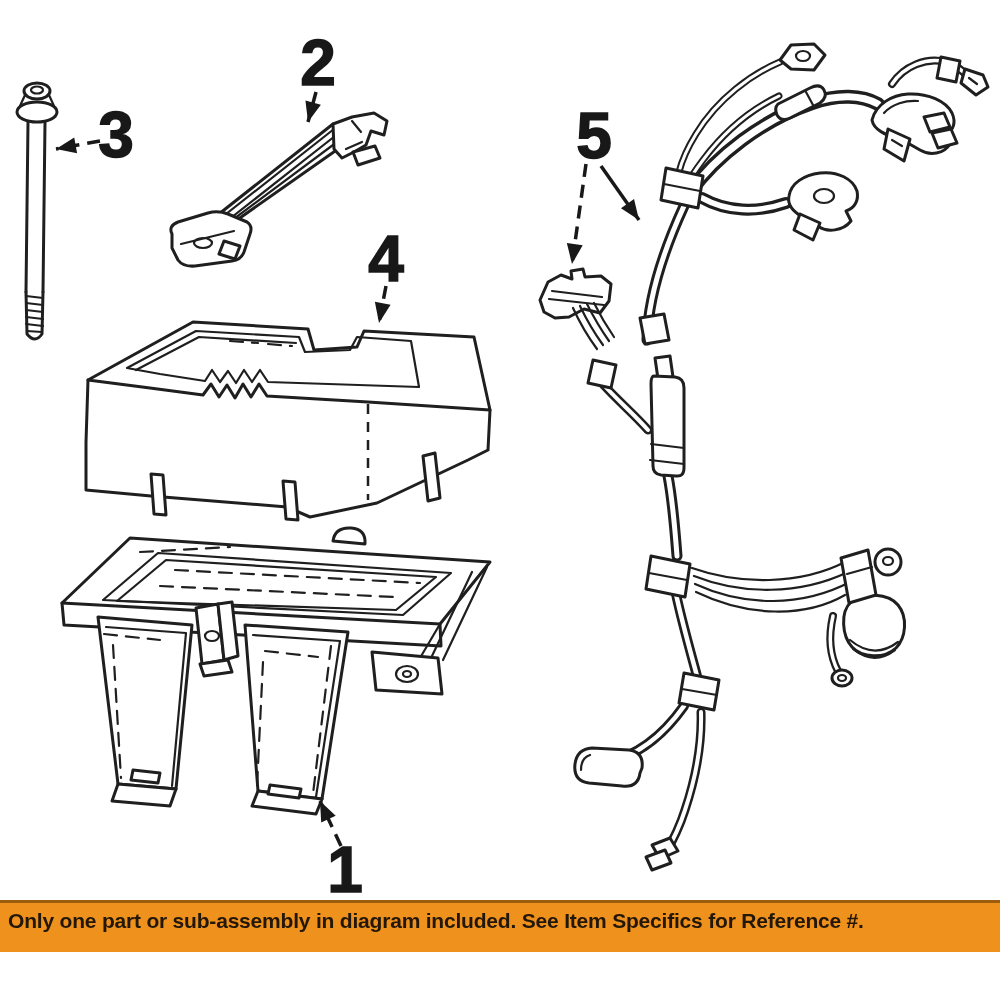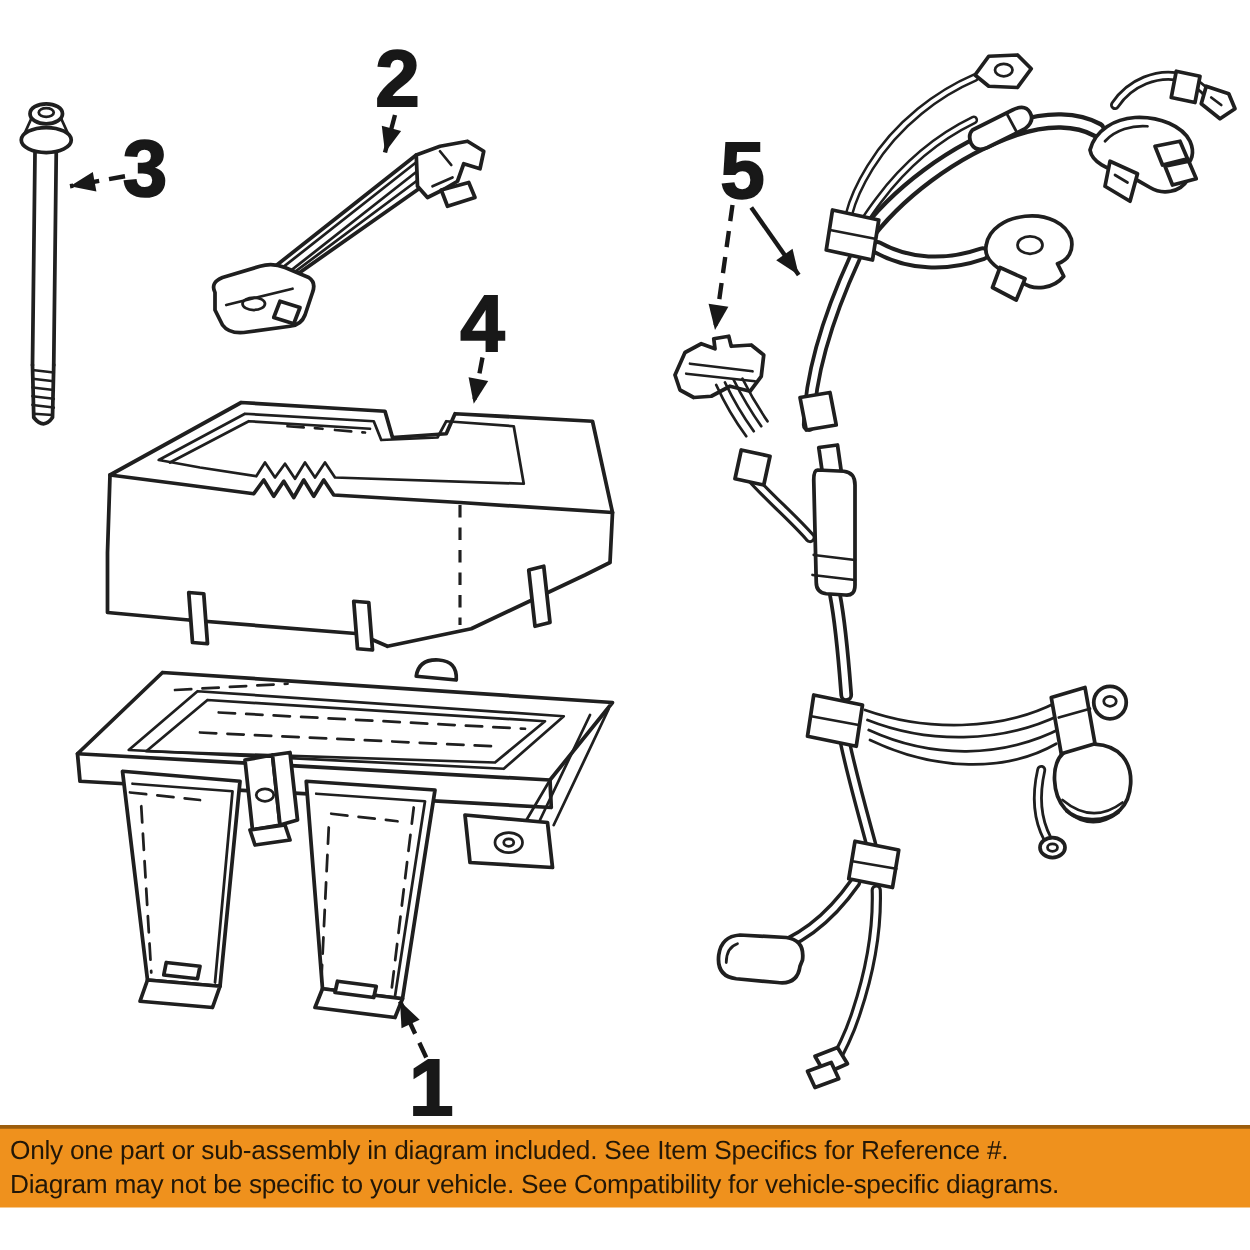--- a/index.html
+++ b/index.html
@@ -19,23 +19,23 @@
   .lnd2{fill:none;stroke:var(--line);stroke-width:2.2;stroke-dasharray:13 9;stroke-linecap:round;}
   .wf {fill:#fff;stroke:var(--line);stroke-width:3;stroke-linejoin:round;}
   .wf2{fill:#fff;stroke:var(--line);stroke-width:2.2;stroke-linejoin:round;}
   .to {fill:none;stroke:var(--line);stroke-linecap:round;}
   .ti {fill:none;stroke:#fff;stroke-linecap:round;}
   .callout-num{font-family:"Liberation Sans",sans-serif;font-weight:bold;font-size:64px;
                fill:#181818;stroke:#181818;stroke-width:1.5;text-anchor:middle;}
   .ar {fill:none;stroke:#181818;stroke-width:3.5;marker-end:url(#ah);}
   .ard{stroke-dasharray:13 8;}
   
-  .banner{position:absolute;left:0;top:900px;width:1000px;height:66px;box-sizing:border-box;
+  .banner{position:absolute;left:0;top:900px;width:1000px;height:52px;box-sizing:border-box;
           background:var(--banner-bg);border-top:3px solid var(--banner-border);
-          color:var(--banner-text);font-weight:normal;font-size:21px;line-height:27px;
+          color:var(--banner-text);font-weight:bold;font-size:21px;line-height:27px;
           letter-spacing:-0.2px;padding:4px 4px 0 8px;white-space:nowrap;}
 </style>
 </head>
 <body>
 
 <div class="stage">
 
   <svg width="1000" height="1000" viewBox="0 0 1000 1000">
     <defs>
       <marker id="ah" markerUnits="userSpaceOnUse" markerWidth="24" markerHeight="20" refX="21" refY="10" orient="auto">
@@ -199,16 +199,15 @@
       <text class="callout-num" x="116" y="157">3</text>
       <text class="callout-num" x="318" y="85">2</text>
       <text class="callout-num" x="386" y="281">4</text>
       <text class="callout-num" x="594" y="158">5</text>
       <text class="callout-num" x="345" y="892">1</text>
     </g>
   </svg>
 
   <div class="banner">
     <div>Only one part or sub-assembly in diagram included. See Item Specifics for Reference #.</div>
-    <div>Diagram may not be specific to your vehicle. See Compatibility for vehicle-specific diagrams.</div>
   </div>
 
 </div>
 
 </body></html>

